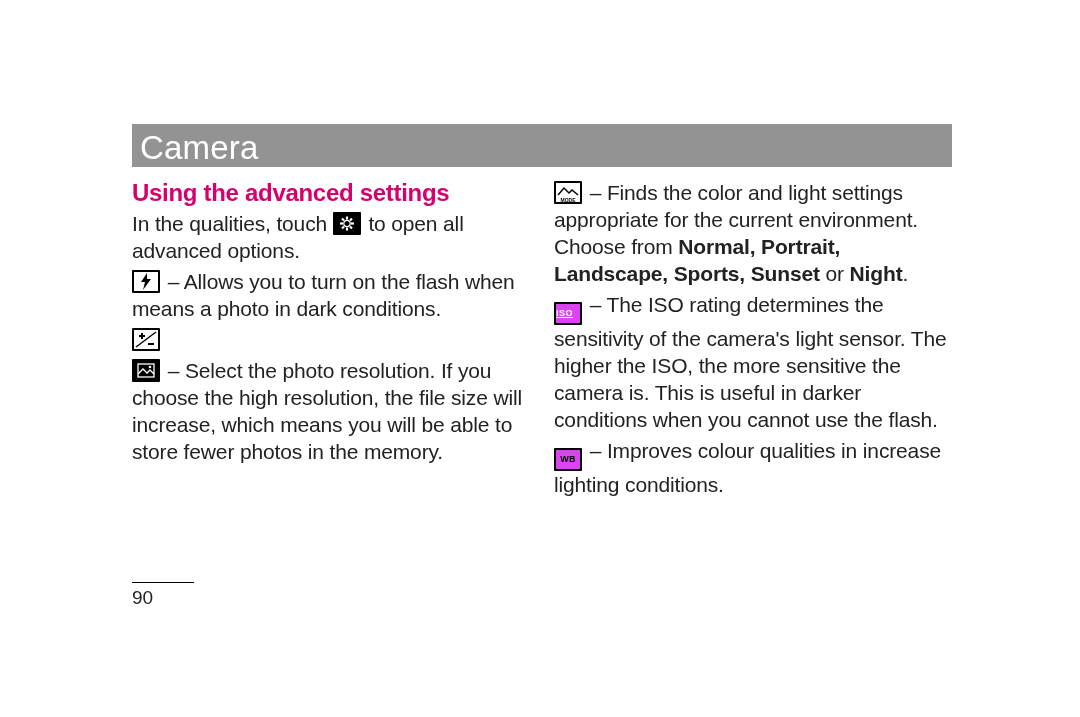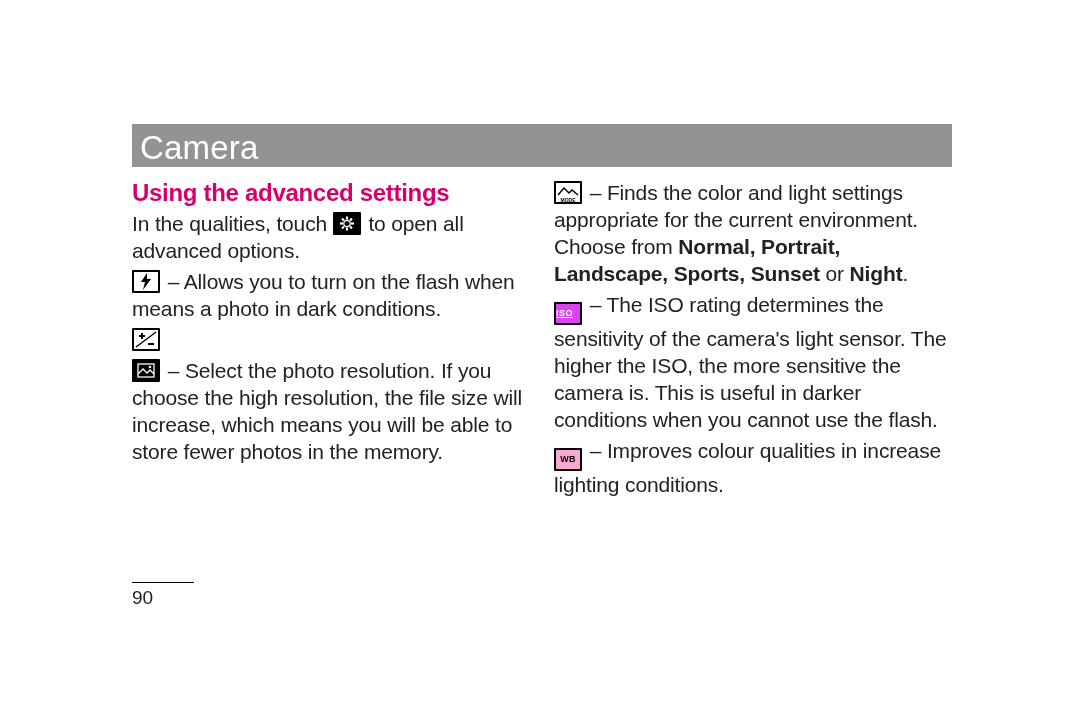--- a/index.html
+++ b/index.html
@@ -7,21 +7,21 @@
   .titlebar{background:#939393;color:#fff;font-size:33px;font-weight:300;font-stretch:condensed;letter-spacing:0.2px;padding:6px 8px 0px 8px;line-height:36px;height:37px;}
   .body{display:flex;gap:24px;margin-top:12px;}
   .col{flex:1;font-size:21px;font-weight:300;line-height:27px;letter-spacing:-0.15px;font-stretch:condensed;}
   .subhead{color:#d6006d;font-weight:600;font-size:24px;font-stretch:condensed;letter-spacing:-0.3px;margin-bottom:4px;}
   .para{margin-bottom:4px;}
   .icon{display:inline-block;width:24px;height:19px;border:2px solid #000;border-radius:1px;vertical-align:-4px;background:#fff;position:relative;margin-right:2px;}
   .icon svg{position:absolute;left:0;top:0;}
   .icon.gear{background:#000;}
   .icon.gear svg{fill:#fff;}
   .icon.iso{background:#d946ef;color:#fff;font-size:9px;font-weight:700;text-align:left;line-height:19px;letter-spacing:0.5px;font-stretch:normal;text-decoration:underline;}
-  .icon.wb{background:#f9a8d4;color:#000;font-size:9px;font-weight:700;text-align:center;line-height:19px;letter-spacing:0.3px;font-stretch:normal;}
+  .icon.wb{background:#d946ef;color:#000;font-size:9px;font-weight:700;text-align:center;line-height:19px;letter-spacing:0.3px;font-stretch:normal;}
   .icon.mode{background:#fff;}
   .mode-label{position:absolute;bottom:-1px;left:0;right:0;font-size:5px;font-weight:700;text-align:center;letter-spacing:0;font-stretch:normal;color:#000;line-height:5px;}
   b.strong{font-weight:700;}
   .footer{position:absolute;left:132px;top:582px;font-size:19px;font-weight:400;font-stretch:condensed;}
   .footer::before{content:"";display:block;border-top:1.5px solid #000;width:62px;margin-bottom:4px;}
   .n{white-space:nowrap;}
 </style>
 </head>
 <body>
 

